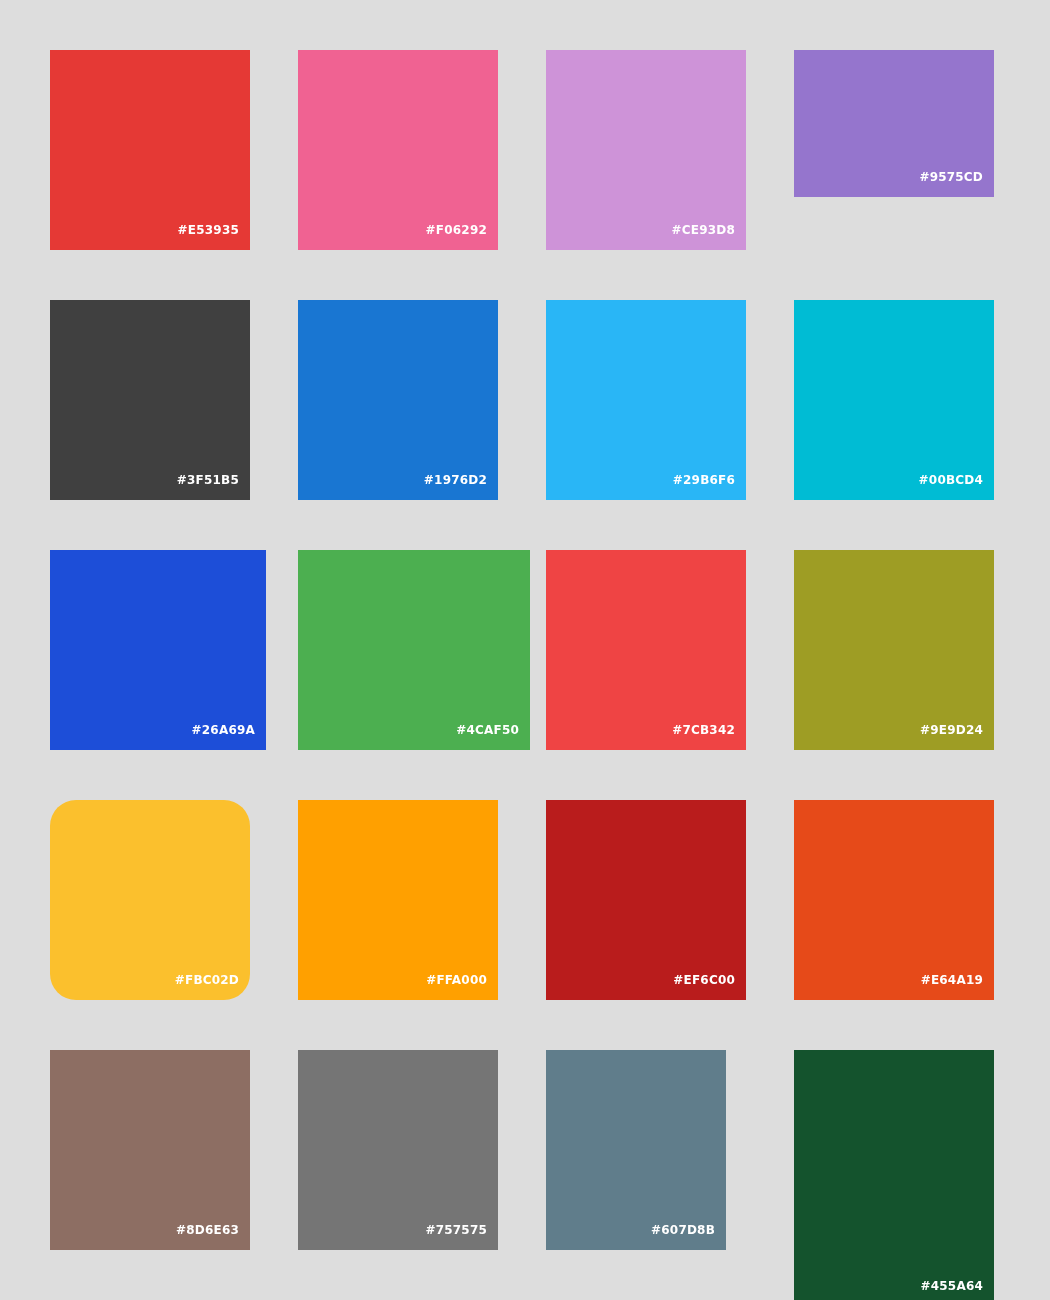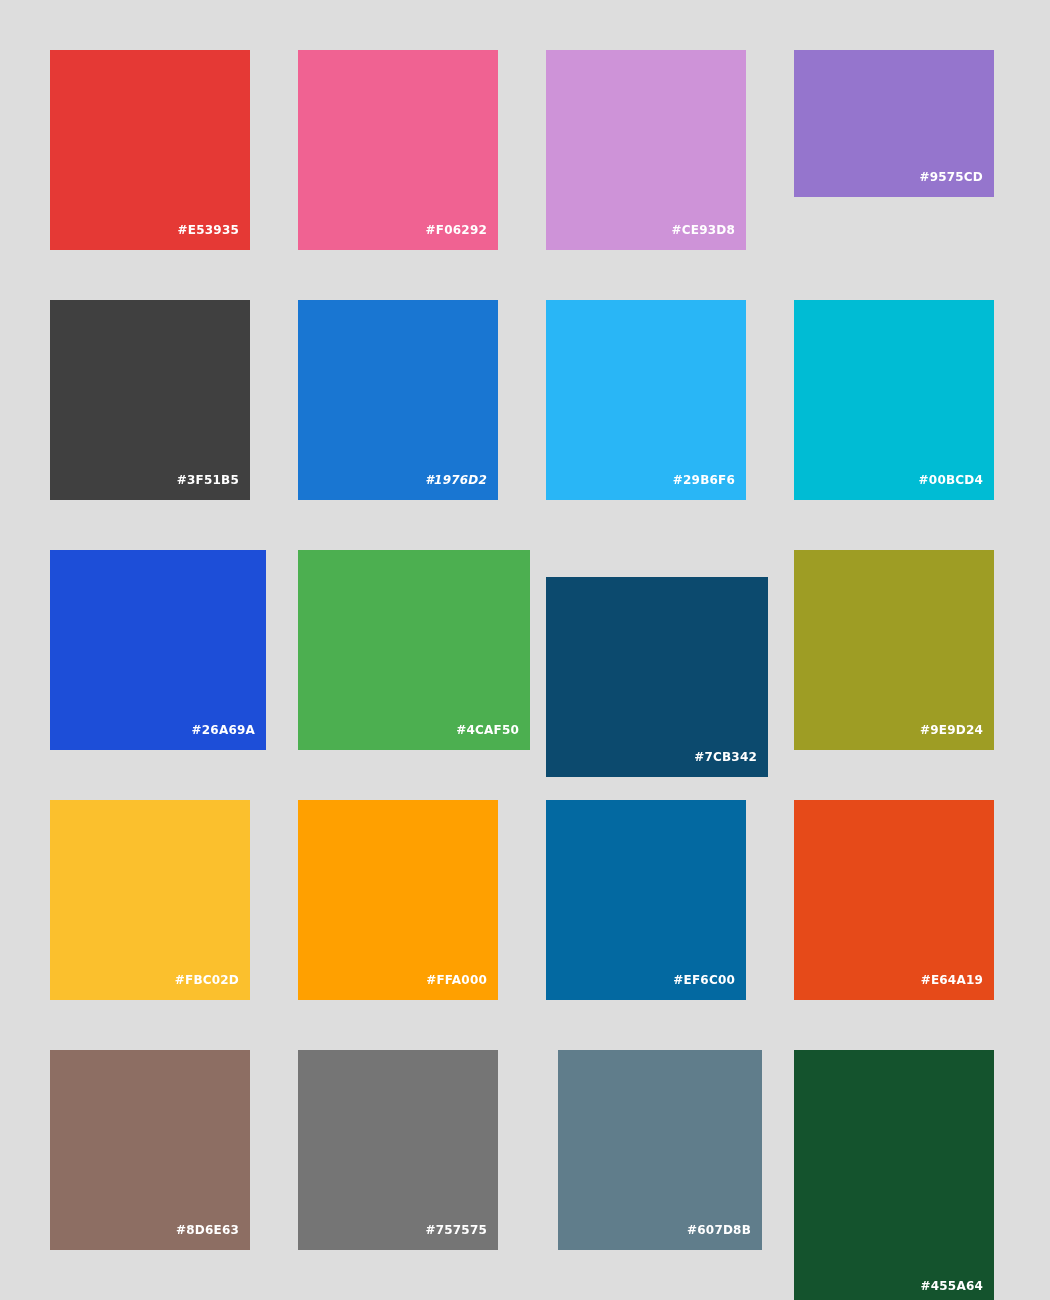--- a/index.html
+++ b/index.html
@@ -52,58 +52,58 @@
     </div>
     <div class="swatch" style="left: 546px; top: 50px; width: 200px; height: 200px; background: rgb(206, 147, 216);">
       <span class="swatch-label" style="color: rgb(255, 255, 255);">#CE93D8</span>
     </div>
     <div class="swatch" style="left: 794px; top: 50px; width: 200px; height: 147px; background: rgb(149, 117, 205);">
       <span class="swatch-label" style="color: rgb(255, 255, 255);">#9575CD</span>
     </div>
     <div class="swatch" style="left: 50px; top: 300px; width: 200px; height: 200px; background: #404040;">
       <span class="swatch-label" style="color: rgb(255, 255, 255);">#3F51B5</span>
     </div>
-    <div class="swatch" style="left: 298px; top: 300px; width: 200px; height: 200px; background: rgb(25, 118, 210); font-style: italic;">
+    <div class="swatch" style="left: 298px; top: 300px; width: 200px; height: 200px; background: rgb(25, 118, 210);">
       <span class="swatch-label" style="color: rgb(255, 255, 255);">#1976D2</span>
     </div>
     <div class="swatch" style="left: 546px; top: 300px; width: 200px; height: 200px; background: rgb(41, 182, 246);">
       <span class="swatch-label" style="color: rgb(255, 255, 255);">#29B6F6</span>
     </div>
     <div class="swatch" style="left: 794px; top: 300px; width: 200px; height: 200px; background: rgb(0, 188, 212);">
       <span class="swatch-label" style="color: rgb(255, 255, 255);">#00BCD4</span>
     </div>
     <div class="swatch" style="left: 50px; top: 550px; width: 216px; height: 200px; background: #1d4ed8;">
       <span class="swatch-label" style="color: rgb(255, 255, 255);">#26A69A</span>
     </div>
     <div class="swatch" style="left: 298px; top: 550px; width: 232px; height: 200px; background: rgb(76, 175, 80);">
       <span class="swatch-label" style="color: rgb(255, 255, 255);">#4CAF50</span>
     </div>
-    <div class="swatch" style="left: 546px; top: 550px; width: 222px; height: 200px; background: #0c4a6e; margin-top: 27px;">
+    <div class="swatch" style="left: 546px; top: 550px; width: 200px; height: 200px; background: #ef4444;">
       <span class="swatch-label" style="color: rgb(255, 255, 255);">#7CB342</span>
     </div>
     <div class="swatch" style="left: 794px; top: 550px; width: 200px; height: 200px; background: rgb(158, 157, 36);">
       <span class="swatch-label" style="color: rgb(255, 255, 255);">#9E9D24</span>
     </div>
-    <div class="swatch" style="left: 50px; top: 800px; width: 200px; height: 200px; background: rgb(251, 192, 45);">
+    <div class="swatch" style="left: 50px; top: 800px; width: 200px; height: 200px; background: rgb(251, 192, 45); border-radius: 26px;">
       <span class="swatch-label" style="color: rgb(255, 255, 255);">#FBC02D</span>
     </div>
     <div class="swatch" style="left: 298px; top: 800px; width: 200px; height: 200px; background: rgb(255, 160, 0);">
       <span class="swatch-label" style="color: rgb(255, 255, 255);">#FFA000</span>
     </div>
-    <div class="swatch" style="left: 546px; top: 800px; width: 200px; height: 200px; background: #0369a1;">
+    <div class="swatch" style="left: 546px; top: 800px; width: 200px; height: 200px; background: #b91c1c;">
       <span class="swatch-label" style="color: rgb(255, 255, 255);">#EF6C00</span>
     </div>
     <div class="swatch" style="left: 794px; top: 800px; width: 200px; height: 200px; background: rgb(230, 74, 25);">
       <span class="swatch-label" style="color: rgb(255, 255, 255);">#E64A19</span>
     </div>
     <div class="swatch" style="left: 50px; top: 1050px; width: 200px; height: 200px; background: rgb(141, 110, 99);">
       <span class="swatch-label" style="color: rgb(255, 255, 255);">#8D6E63</span>
     </div>
     <div class="swatch" style="left: 298px; top: 1050px; width: 200px; height: 200px; background: rgb(117, 117, 117);">
       <span class="swatch-label" style="color: rgb(255, 255, 255);">#757575</span>
     </div>
-    <div class="swatch" style="left: 558px; top: 1050px; width: 204px; height: 200px; background: rgb(96, 125, 139);">
+    <div class="swatch" style="left: 546px; top: 1050px; width: 180px; height: 200px; background: rgb(96, 125, 139);">
       <span class="swatch-label" style="color: rgb(255, 255, 255);">#607D8B</span>
     </div>
     <div class="swatch" style="left: 794px; top: 1050px; width: 200px; height: 256px; background: #14532d; padding-left: 10px;">
       <span class="swatch-label" style="color: rgb(255, 255, 255);">#455A64</span>
     </div>
   </div>
 
 </body></html>

